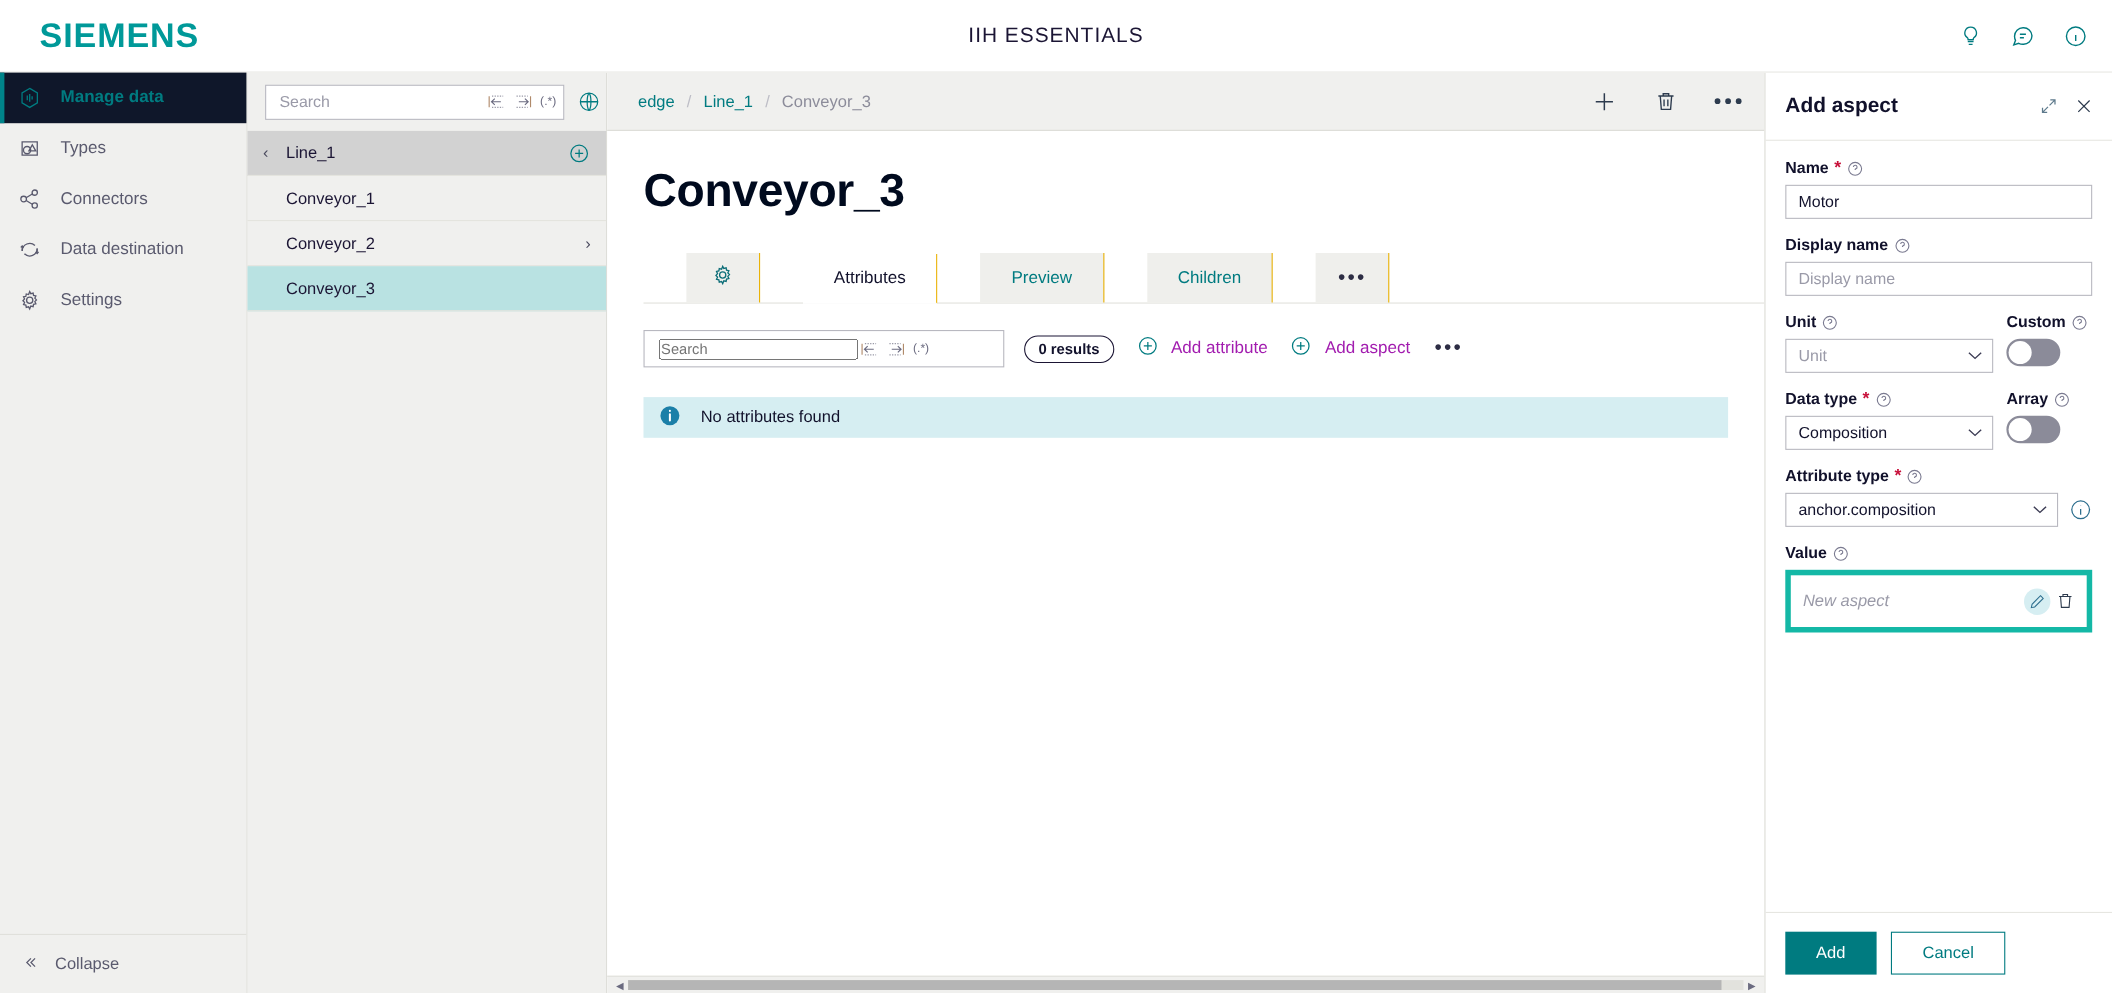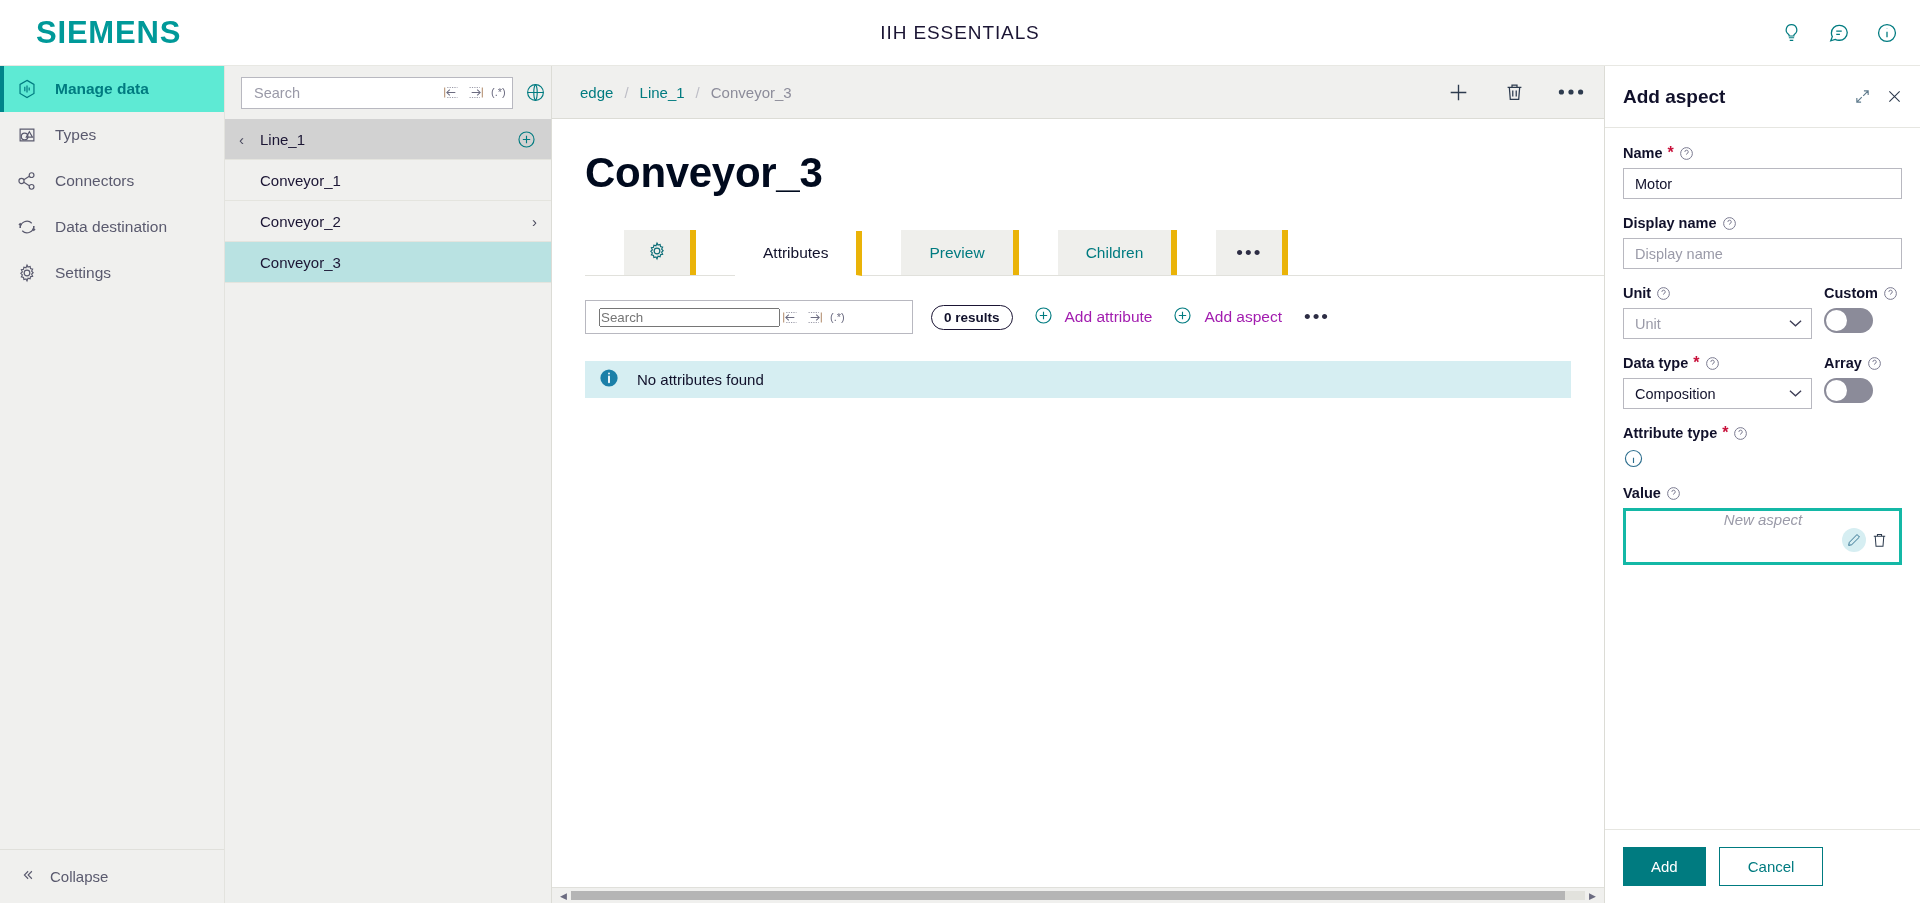--- a/index.html
+++ b/index.html
@@ -43,21 +43,21 @@
     display: flex; flex-direction: column; position: relative;
     border-right: 1px solid #e3e3de;
   }
   .navitem {
     height: 46px; display: flex; align-items: center;
     padding-left: 14px; gap: 15px; cursor: pointer;
     color: #5a5a6e; font-size: 15.5px; position: relative;
   }
   .navitem .nico { width: 26px; display: flex; justify-content: center; }
   .navitem.active {
-    background: #5eead4; color: #007b80; font-weight: bold;
+    background: #0f172a; color: #007b80; font-weight: bold;
   }
   .navitem.active::before {
     content: ""; position: absolute; left: 0; top: 0; bottom: 0;
     width: 4px; background: #00848a;
   }
   .nav-list { padding-top: 0; }
   .collapse {
     margin-top: auto; height: 54px; display: flex; align-items: center;
     gap: 14px; padding-left: 18px; color: #5a5a6e; font-size: 15px;
     cursor: pointer; border-top: 1px solid #e0e0db;
@@ -130,21 +130,21 @@
   }
   .subtitle .arrowup { color: #007b80; font-size: 14px; }
 
   .tabs {
     margin: 33px 0 0 33px; display: flex; align-items: flex-end;
     border-bottom: 1px solid #e1e1dc; width: calc(100% - 33px);
   }
   .tab {
     height: 45px; display: flex; align-items: center; justify-content: center;
     padding: 0 28px; font-size: 15.5px; color: #007b80;
-    background: #efefec; cursor: pointer; border-right: 6px solid #eab308; margin-left: 39px;
+    background: #efefec; cursor: pointer; border-right: 1px solid #eab308; margin-left: 39px;
   }
   .tab.gear { padding: 0 22px; }
   .tab.active { background: #fff; color: #11112b; border-bottom: 1px solid #fff; margin-bottom: -1px; }
   .tab.dots { padding: 0 20px; font-size: 19px; letter-spacing: 2px; color: #2d2d44; }
 
   .attrtoolbar {
     margin: 24px 0 0 33px; display: flex; align-items: center; gap: 0;
   }
   .attrsearch {
     width: 328px; height: 34px; background: #fff; border: 1px solid #b8b8c0;
@@ -213,22 +213,22 @@
   .toggle {
     width: 49px; height: 25px; border-radius: 13px; background: #8b8b99;
     display: flex; align-items: center; padding: 2px; cursor: pointer;
   }
   .toggle .knob {
     width: 21px; height: 21px; border-radius: 50%; background: #fff;
   }
   .ctlrow { display: flex; align-items: center; gap: 10px; }
   .ctlrow .ctl { flex: 1; }
   .valuebox {
-    width: 100%; height: 57px; border: 3px solid #14b8a6; background: #fff;
-    display: flex; align-items: center; padding: 0 10px 0 11px; flex-direction: column;
+    width: 100%; height: 57px; border: 5px solid #14b8a6; background: #fff;
+    display: flex; align-items: center; padding: 0 10px 0 11px;
   }
   .valuebox .vtext { font-size: 15px; color: #9a9aa8; font-style: italic; }
   .valuebox .vicons { margin-left: auto; display: flex; align-items: center; gap: 4px; }
   .valuebox .vicons span { cursor: pointer; display: flex; align-items: center; }
   .pencilbg {
     background: #d6eef2; border-radius: 50%; width: 24px; height: 24px;
     display: flex !important; align-items: center; justify-content: center;
   }
   .rp-footer {
     height: 74px; min-height: 74px; display: flex; align-items: center;
@@ -638,20 +638,28 @@
             <span>Attribute type</span>
             <span class="req">*</span>
             <span class="helpico">
               <svg width="15" height="15" viewBox="0 0 24 24" fill="none" stroke="#7a7a90" stroke-width="1.6">
                 <circle cx="12" cy="12" r="9.4"></circle>
                 <path d="M9.4 9.4a2.7 2.7 0 1 1 3.4 2.6c-.6.2-.8.7-.8 1.3v.5M12 17v.1"></path>
               </svg>
             </span>
           </div>
           <div class="ctlrow">
+            <div class="ctl">
+              <span>anchor.composition</span>
+              <span class="chev">
+                <svg width="13" height="9" viewBox="0 0 14 9" fill="none" stroke="#3d3d55" stroke-width="1.4">
+                    <path d="M1 1.5L7 7l6-5.5"></path>
+                  </svg>
+              </span>
+            </div>
             <span style="display:flex;align-items:center;">
               <svg width="21" height="21" viewBox="0 0 24 24" fill="none" stroke="#2d6e8e" stroke-width="1.3">
                 <circle cx="12" cy="12" r="9.2"></circle>
                   <path d="M12 11v6M12 7.6v.1"></path>
               </svg>
             </span>
           </div>
         </div>
 
         <div class="field">

